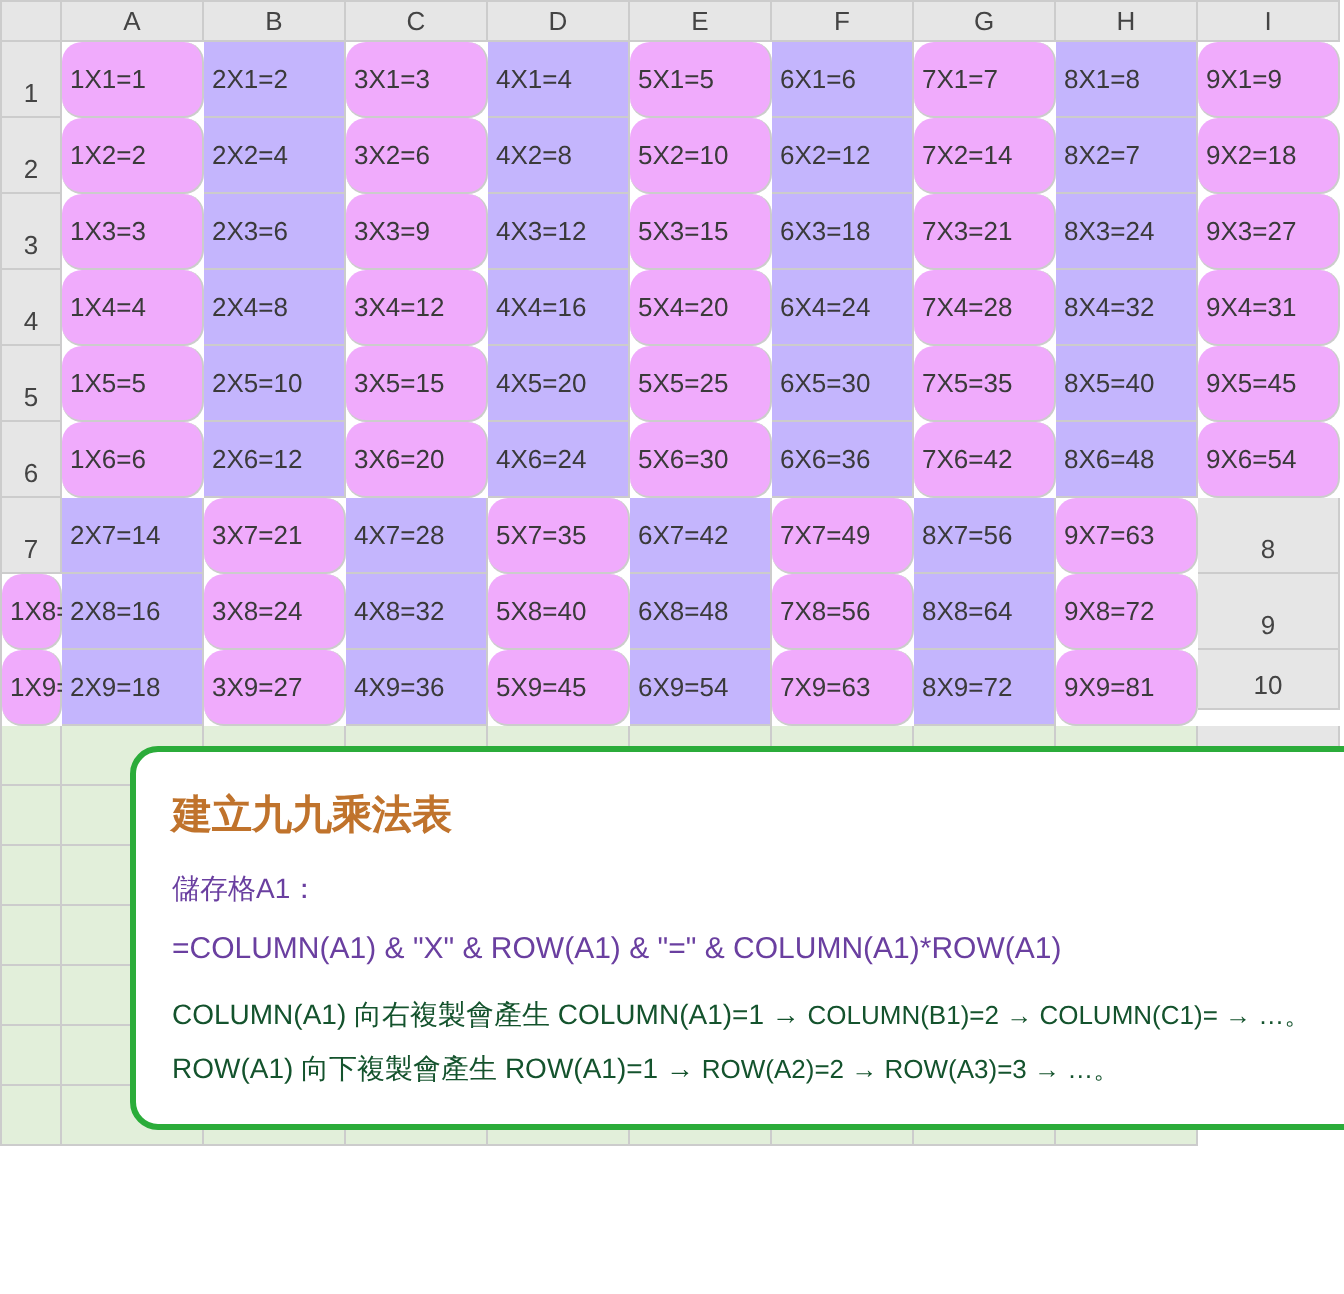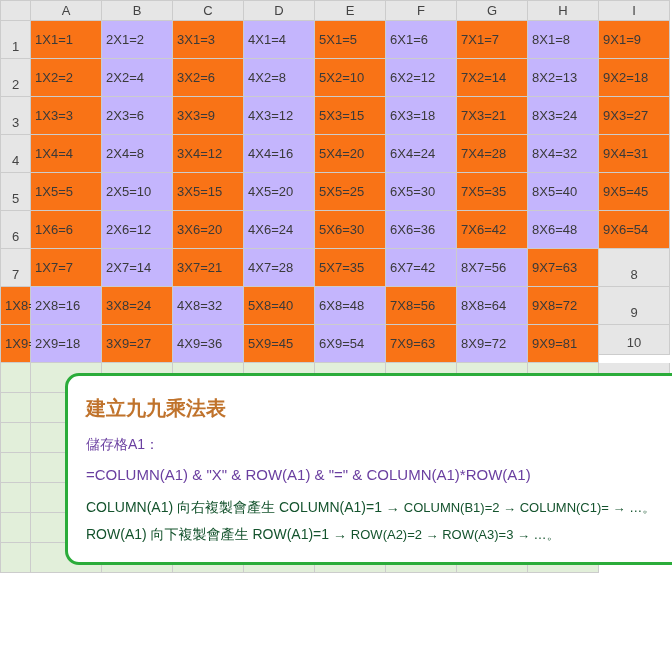--- a/index.html
+++ b/index.html
@@ -44,21 +44,21 @@
     border-right: 1px solid #ccc;
     border-bottom: 1px solid #ccc;
     height: 38px;
     display: flex;
     align-items: center;
     padding: 2px 4px;
     font-size: 13px;
     color: #3a3a3a;
     font-weight: 500;
   }
-  .cA { background: #f97316; }
+  .cA { background: #f0abfc; border-radius: 10px; }
   .cB { background: #c4b5fd; }
   .green-area {
     border-right: 1px solid #ccc;
     border-bottom: 1px solid #ccc;
     background: #e2efda;
     height: 30px;
   }
   .box-wrap {
     position: relative;
     width: 670px;
@@ -123,21 +123,21 @@
     <div class="cell cB">8X1=8</div>
     <div class="cell cA">9X1=9</div>
     <div class="rhdr">2</div>
     <div class="cell cA">1X2=2</div>
     <div class="cell cB">2X2=4</div>
     <div class="cell cA">3X2=6</div>
     <div class="cell cB">4X2=8</div>
     <div class="cell cA">5X2=10</div>
     <div class="cell cB">6X2=12</div>
     <div class="cell cA">7X2=14</div>
-    <div class="cell cB">8X2=13</div>
+    <div class="cell cB">8X2=7</div>
     <div class="cell cA">9X2=18</div>
     <div class="rhdr">3</div>
     <div class="cell cA">1X3=3</div>
     <div class="cell cB">2X3=6</div>
     <div class="cell cA">3X3=9</div>
     <div class="cell cB">4X3=12</div>
     <div class="cell cA">5X3=15</div>
     <div class="cell cB">6X3=18</div>
     <div class="cell cA">7X3=21</div>
     <div class="cell cB">8X3=24</div>
@@ -166,26 +166,26 @@
     <div class="cell cA">1X6=6</div>
     <div class="cell cB">2X6=12</div>
     <div class="cell cA">3X6=20</div>
     <div class="cell cB">4X6=24</div>
     <div class="cell cA">5X6=30</div>
     <div class="cell cB">6X6=36</div>
     <div class="cell cA">7X6=42</div>
     <div class="cell cB">8X6=48</div>
     <div class="cell cA">9X6=54</div>
     <div class="rhdr">7</div>
-    <div class="cell cA">1X7=7</div>
     <div class="cell cB">2X7=14</div>
     <div class="cell cA">3X7=21</div>
     <div class="cell cB">4X7=28</div>
     <div class="cell cA">5X7=35</div>
     <div class="cell cB">6X7=42</div>
+    <div class="cell cA">7X7=49</div>
     <div class="cell cB">8X7=56</div>
     <div class="cell cA">9X7=63</div>
     <div class="rhdr">8</div>
     <div class="cell cA">1X8=8</div>
     <div class="cell cB">2X8=16</div>
     <div class="cell cA">3X8=24</div>
     <div class="cell cB">4X8=32</div>
     <div class="cell cA">5X8=40</div>
     <div class="cell cB">6X8=48</div>
     <div class="cell cA">7X8=56</div>

